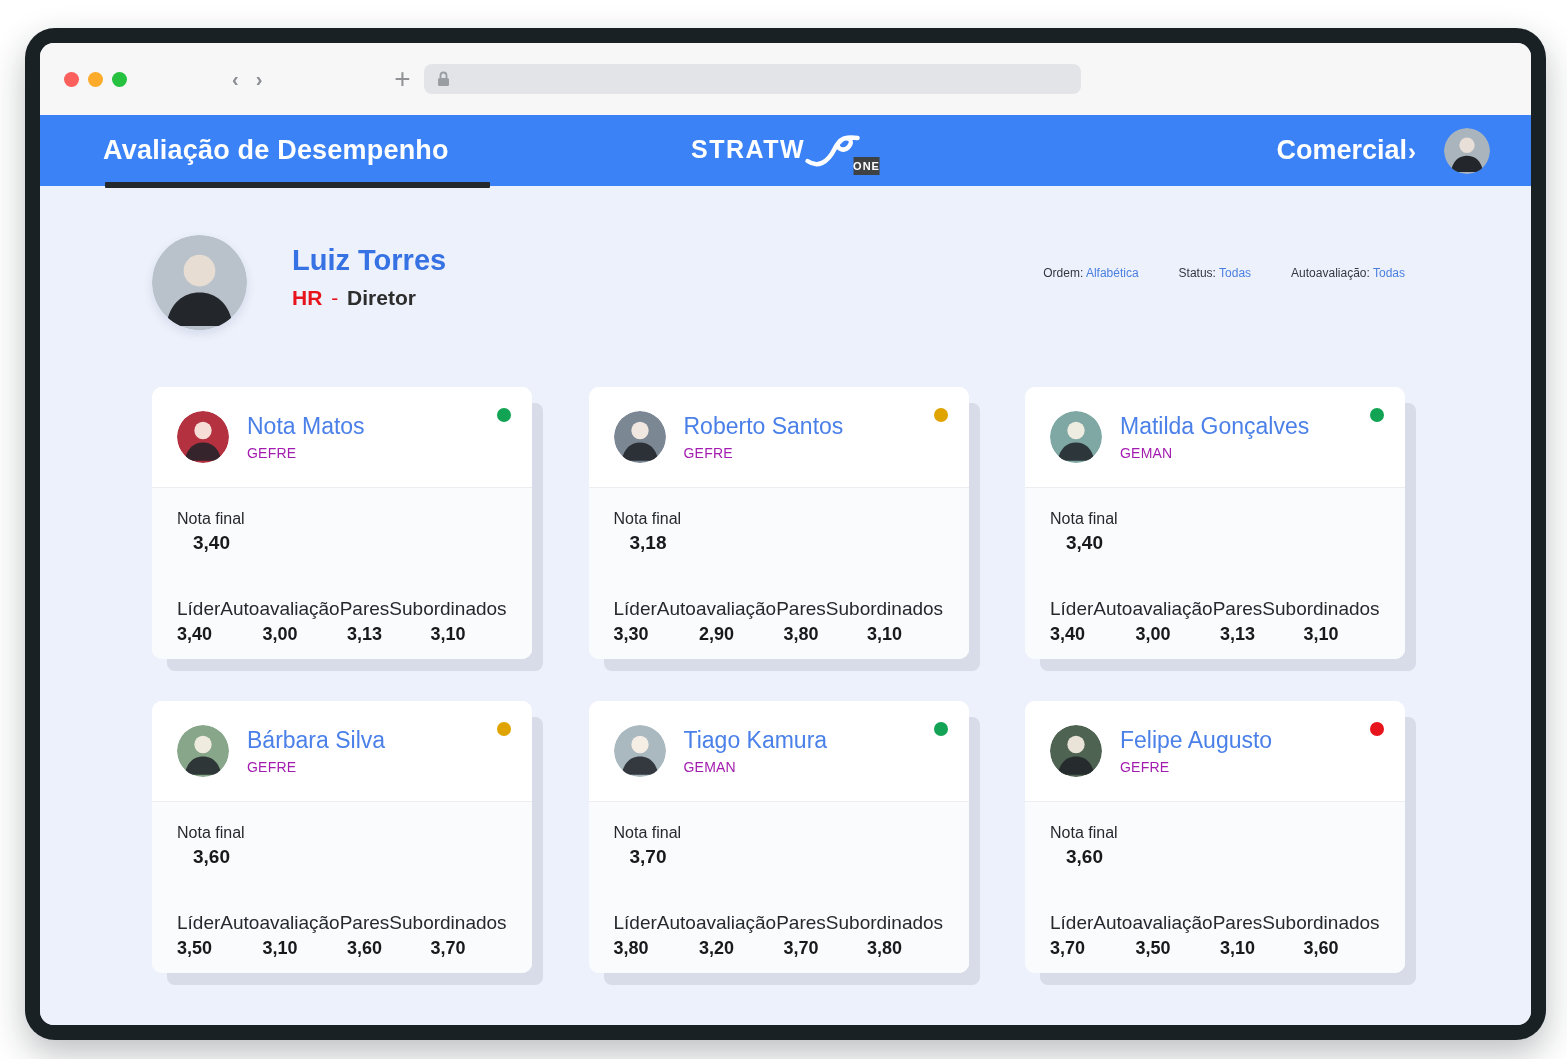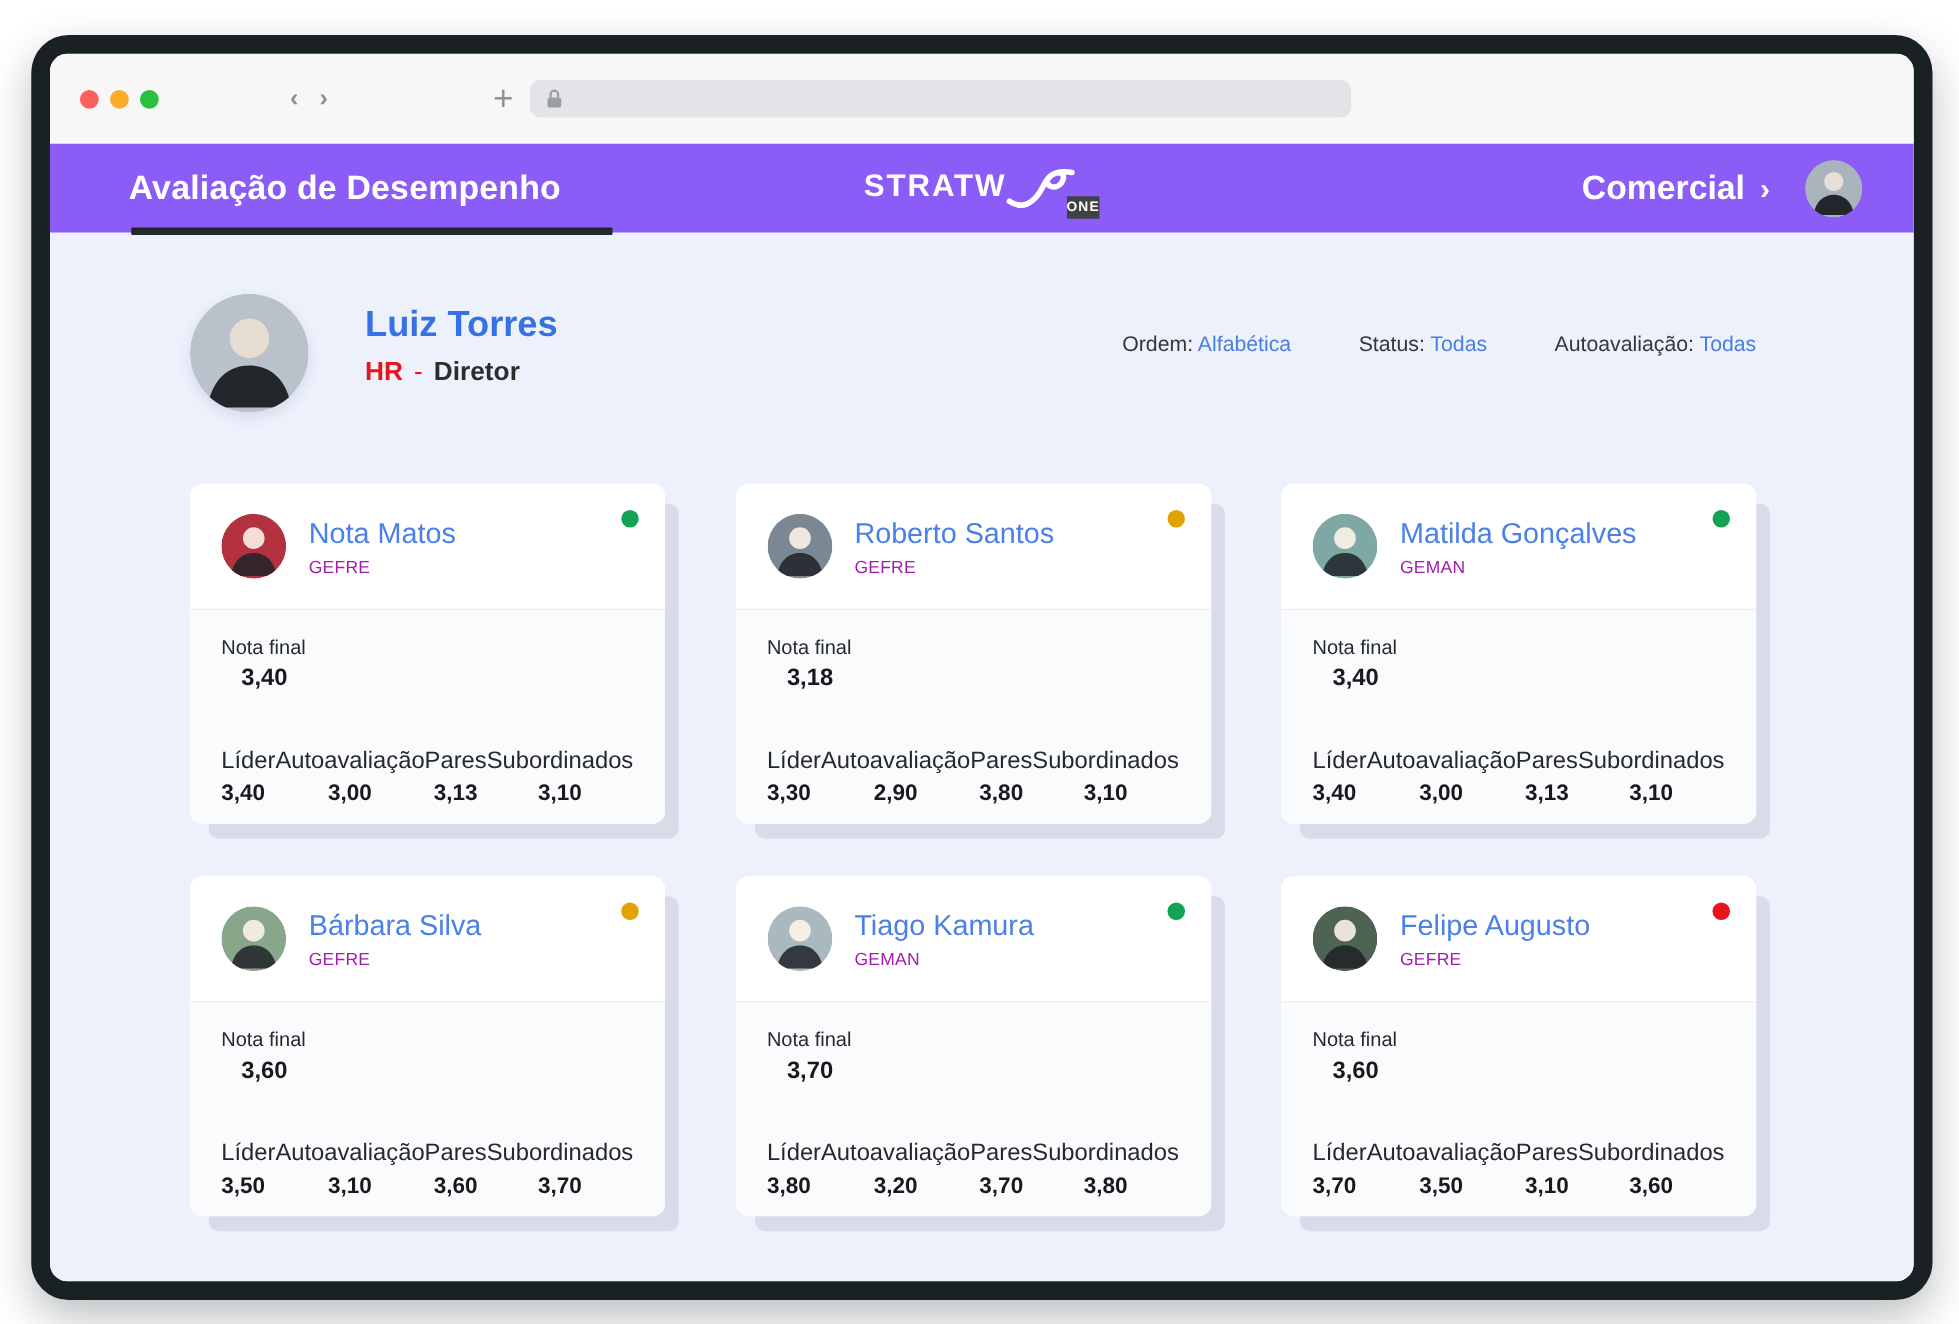--- a/index.html
+++ b/index.html
@@ -19,47 +19,47 @@
   .chrome{ height:72px; background:#f7f7f8; display:flex; align-items:center; flex:0 0 auto; }
   .traffic{ display:flex; gap:9px; margin-left:24px; }
   .traffic span{ width:15px; height:15px; border-radius:50%; display:block; }
   .tl-red{ background:#fb605c; } .tl-yellow{ background:#fcab2a; } .tl-green{ background:#25c13f; }
   .nav-arrows{ display:flex; gap:17px; margin-left:105px; color:#8b8e92; font-size:20px; font-weight:700; }
   .nav-arrows span{ cursor:default; line-height:1; }
   .new-tab{ margin-left:132px; color:#909295; font-size:28px; font-weight:300; line-height:1; }
   .url-pill{ margin-left:13px; width:657px; height:30px; background:#e3e4e7; border-radius:8px; display:flex; align-items:center; padding-left:13px; }
 
   
-  .app-header{ height:71px; background:#8b5cf6; position:relative; display:flex; align-items:center; flex:0 0 auto; }
+  .app-header{ height:71px; background:#3b82f6; position:relative; display:flex; align-items:center; flex:0 0 auto; }
   .page-title-wrap{ position:relative; margin-left:63px; }
   .page-title{ color:#ffffff; font-size:27px; font-weight:700; letter-spacing:.2px; }
   .title-underline{ position:absolute; left:2px; bottom:-22px; width:385px; height:6px; background:#23282c; border-radius:1px; }
   .logo{ position:absolute; left:50%; top:50%; transform:translate(-50%,-50%); display:flex; align-items:flex-start; }
   .logo-text{ color:#fff; font-size:25px; font-weight:700; letter-spacing:1.5px; line-height:1; padding-top:6px; }
   .logo-swash{ margin-left:-2px; }
   .logo-badge{ background:#3f4245; color:#fff; font-size:11px; font-weight:700; letter-spacing:1px; padding:3px 0; align-self:flex-end; margin-left:-8px; margin-bottom:-4px; }
   .header-right{ position:absolute; right:41px; display:flex; align-items:center; gap:28px; }
-  .unit-selector{ color:#fff; font-size:27px; font-weight:700; display:flex; align-items:center; gap:12px; cursor:pointer; }
+  .unit-selector{ color:#fff; font-size:27px; font-weight:700; display:flex; align-items:center; gap:1px; cursor:pointer; }
   .unit-chevron{ font-size:24px; font-weight:700; margin-top:2px; }
   .header-avatar{ width:46px; height:46px; border-radius:50%; overflow:hidden; display:block; }
 
   
   .content{ flex:1; background:#edf1fb; padding:49px 0 0 0; }
   .content-inner{ margin:0 126px 0 112px; }
 
   .profile-row{ display:flex; align-items:flex-start; }
   .profile-avatar{ width:95px; height:95px; border-radius:50%; overflow:hidden; flex:0 0 auto; box-shadow:0 4px 10px rgba(40,60,120,.12); }
   .profile-texts{ margin-left:45px; margin-top:9px; }
   .profile-name{ color:#3672e3; font-size:29px; font-weight:700; }
   .profile-role{ margin-top:9px; font-size:21px; }
   .profile-dept{ color:#e8141c; font-weight:700; }
   .profile-sep{ color:#e8141c; font-weight:400; padding:0 3px; }
   .profile-title{ color:#2d2d2d; font-weight:600; }
 
-  .filters{ margin-left:auto; margin-top:31px; display:flex; gap:54px; font-size:17px; }
+  .filters{ margin-left:auto; margin-top:31px; display:flex; gap:40px; font-size:12px; }
   .filter-item{ white-space:nowrap; }
   .filter-label{ color:#33383f; }
   .filter-value{ color:#4a7fe0; cursor:pointer; }
 
   
   .cards-grid{ margin-top:57px; display:grid; grid-template-columns:repeat(3,380px); justify-content:space-between; row-gap:42px; }
   .card{
     width:380px; height:272px; background:#ffffff; border-radius:10px; overflow:hidden;
     box-shadow:13px 14px 0 -2px #d8dce8; display:flex; flex-direction:column; cursor:pointer; position:relative;
   }

